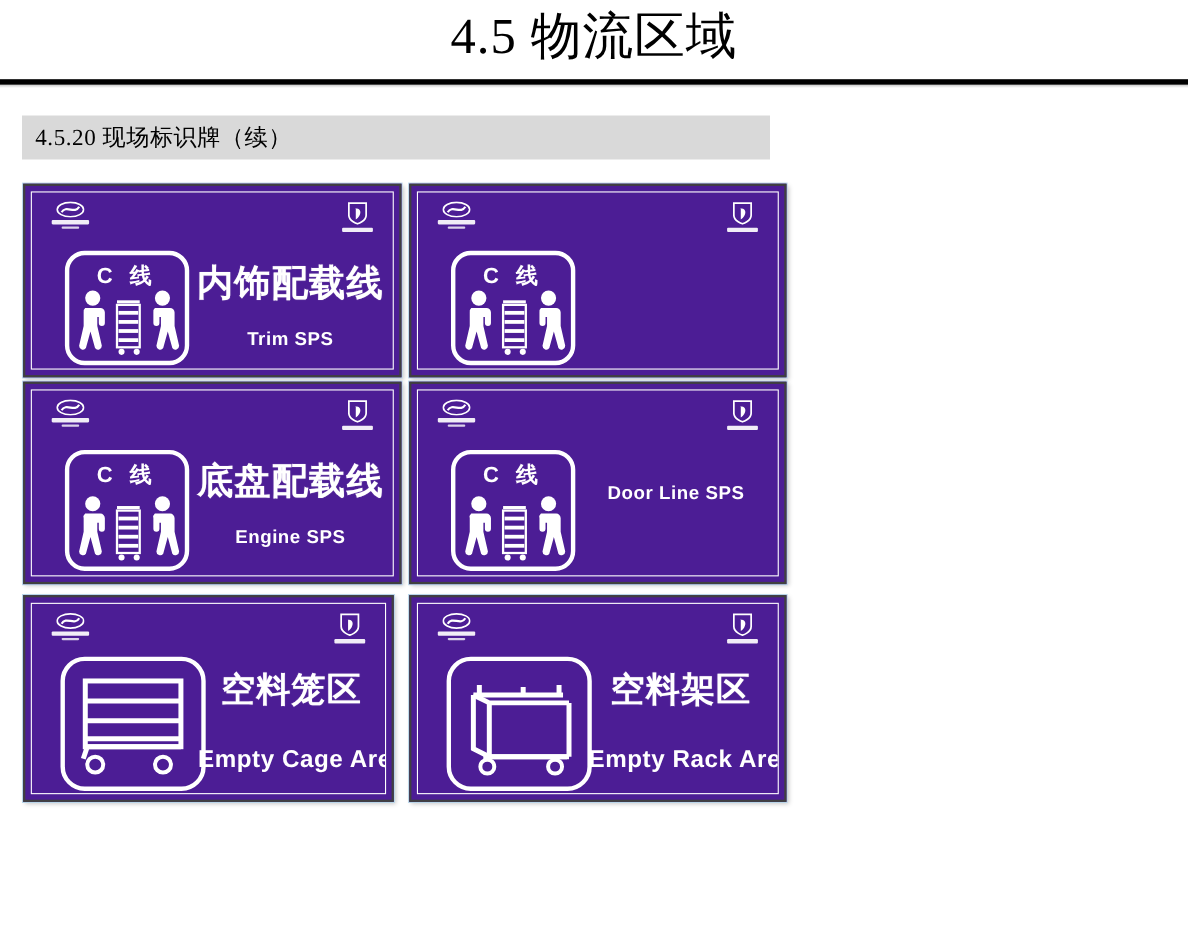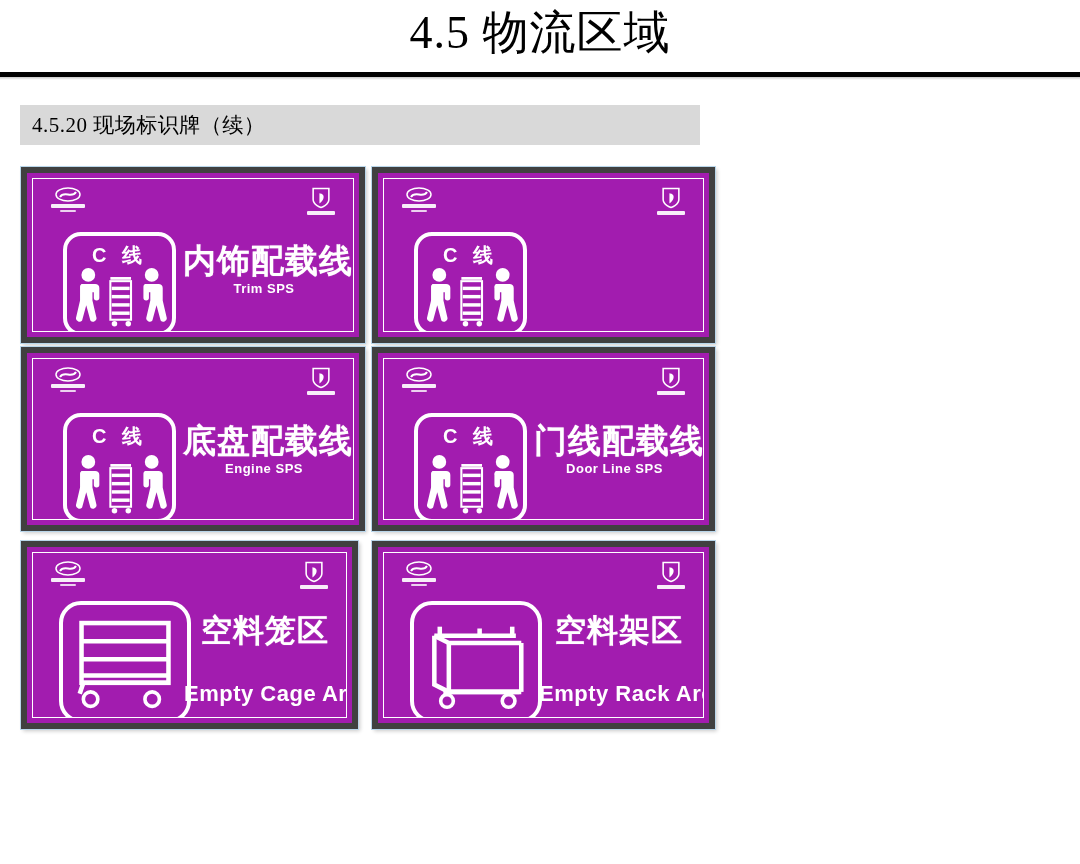--- a/index.html
+++ b/index.html
@@ -63,22 +63,22 @@
 
   
   .sign-grid {
     position: absolute;
     left: 21px; top: 167px;
     width: 694px; height: 562px;
   }
 
   .sign {
     position: absolute;
-    background: #a21caf;
-    border: 6px solid #404040;
+    background: #4c1d95;
+    border: 2px solid #404040;
     box-shadow: 0 0 0 1px #b9d6ea, 2px 2px 4px rgba(0,0,0,0.22);
     overflow: hidden;
   }
   .sign-inner {
     position: absolute;
     left: 5px; top: 5px; right: 5px; bottom: 5px;
     border: 1.5px solid #ffffff;
     overflow: hidden;
   }
 
@@ -186,21 +186,22 @@
   .sign-cn {
     font-size: 33px;
     font-weight: bold;
     letter-spacing: 1px;
     line-height: 40px;
     white-space: nowrap;
     text-shadow: 0 0 1px rgba(255,255,255,0.5);
   }
   .sign.r3c1 .sign-cn, .sign.r3c2 .sign-cn { font-size: 31px; }
   .sign-en {
-    font-size: 13px;
+    margin-top: 22px;
+    font-size: 17px;
     font-weight: bold;
     letter-spacing: 0.5px;
     white-space: nowrap;
   }
   .sign.r3c1 .sign-en, .sign.r3c2 .sign-en {
     margin-top: 30px;
     font-size: 22px;
   }
   .sign.r3c1 .sign-en { text-align: left; margin-left: -4px; }
 </style>
@@ -393,21 +394,20 @@
               <rect x="58" y="42" width="26" height="5"></rect>
               <rect x="58" y="54" width="26" height="5"></rect>
               <rect x="58" y="66" width="26" height="5"></rect>
               <circle cx="62" cy="84" r="4"></circle>
               <circle cx="82" cy="84" r="4"></circle>
             </g>
           </svg>
         </div>
 
         <div class="sign-text">
-          <div class="sign-cn">门线配载线</div>
           <div class="sign-en">Door Line SPS</div>
         </div>
 
       </div>
     </div>
 
     <div class="sign r3c1">
       <div class="sign-inner">
 
         <div class="logo-left">

